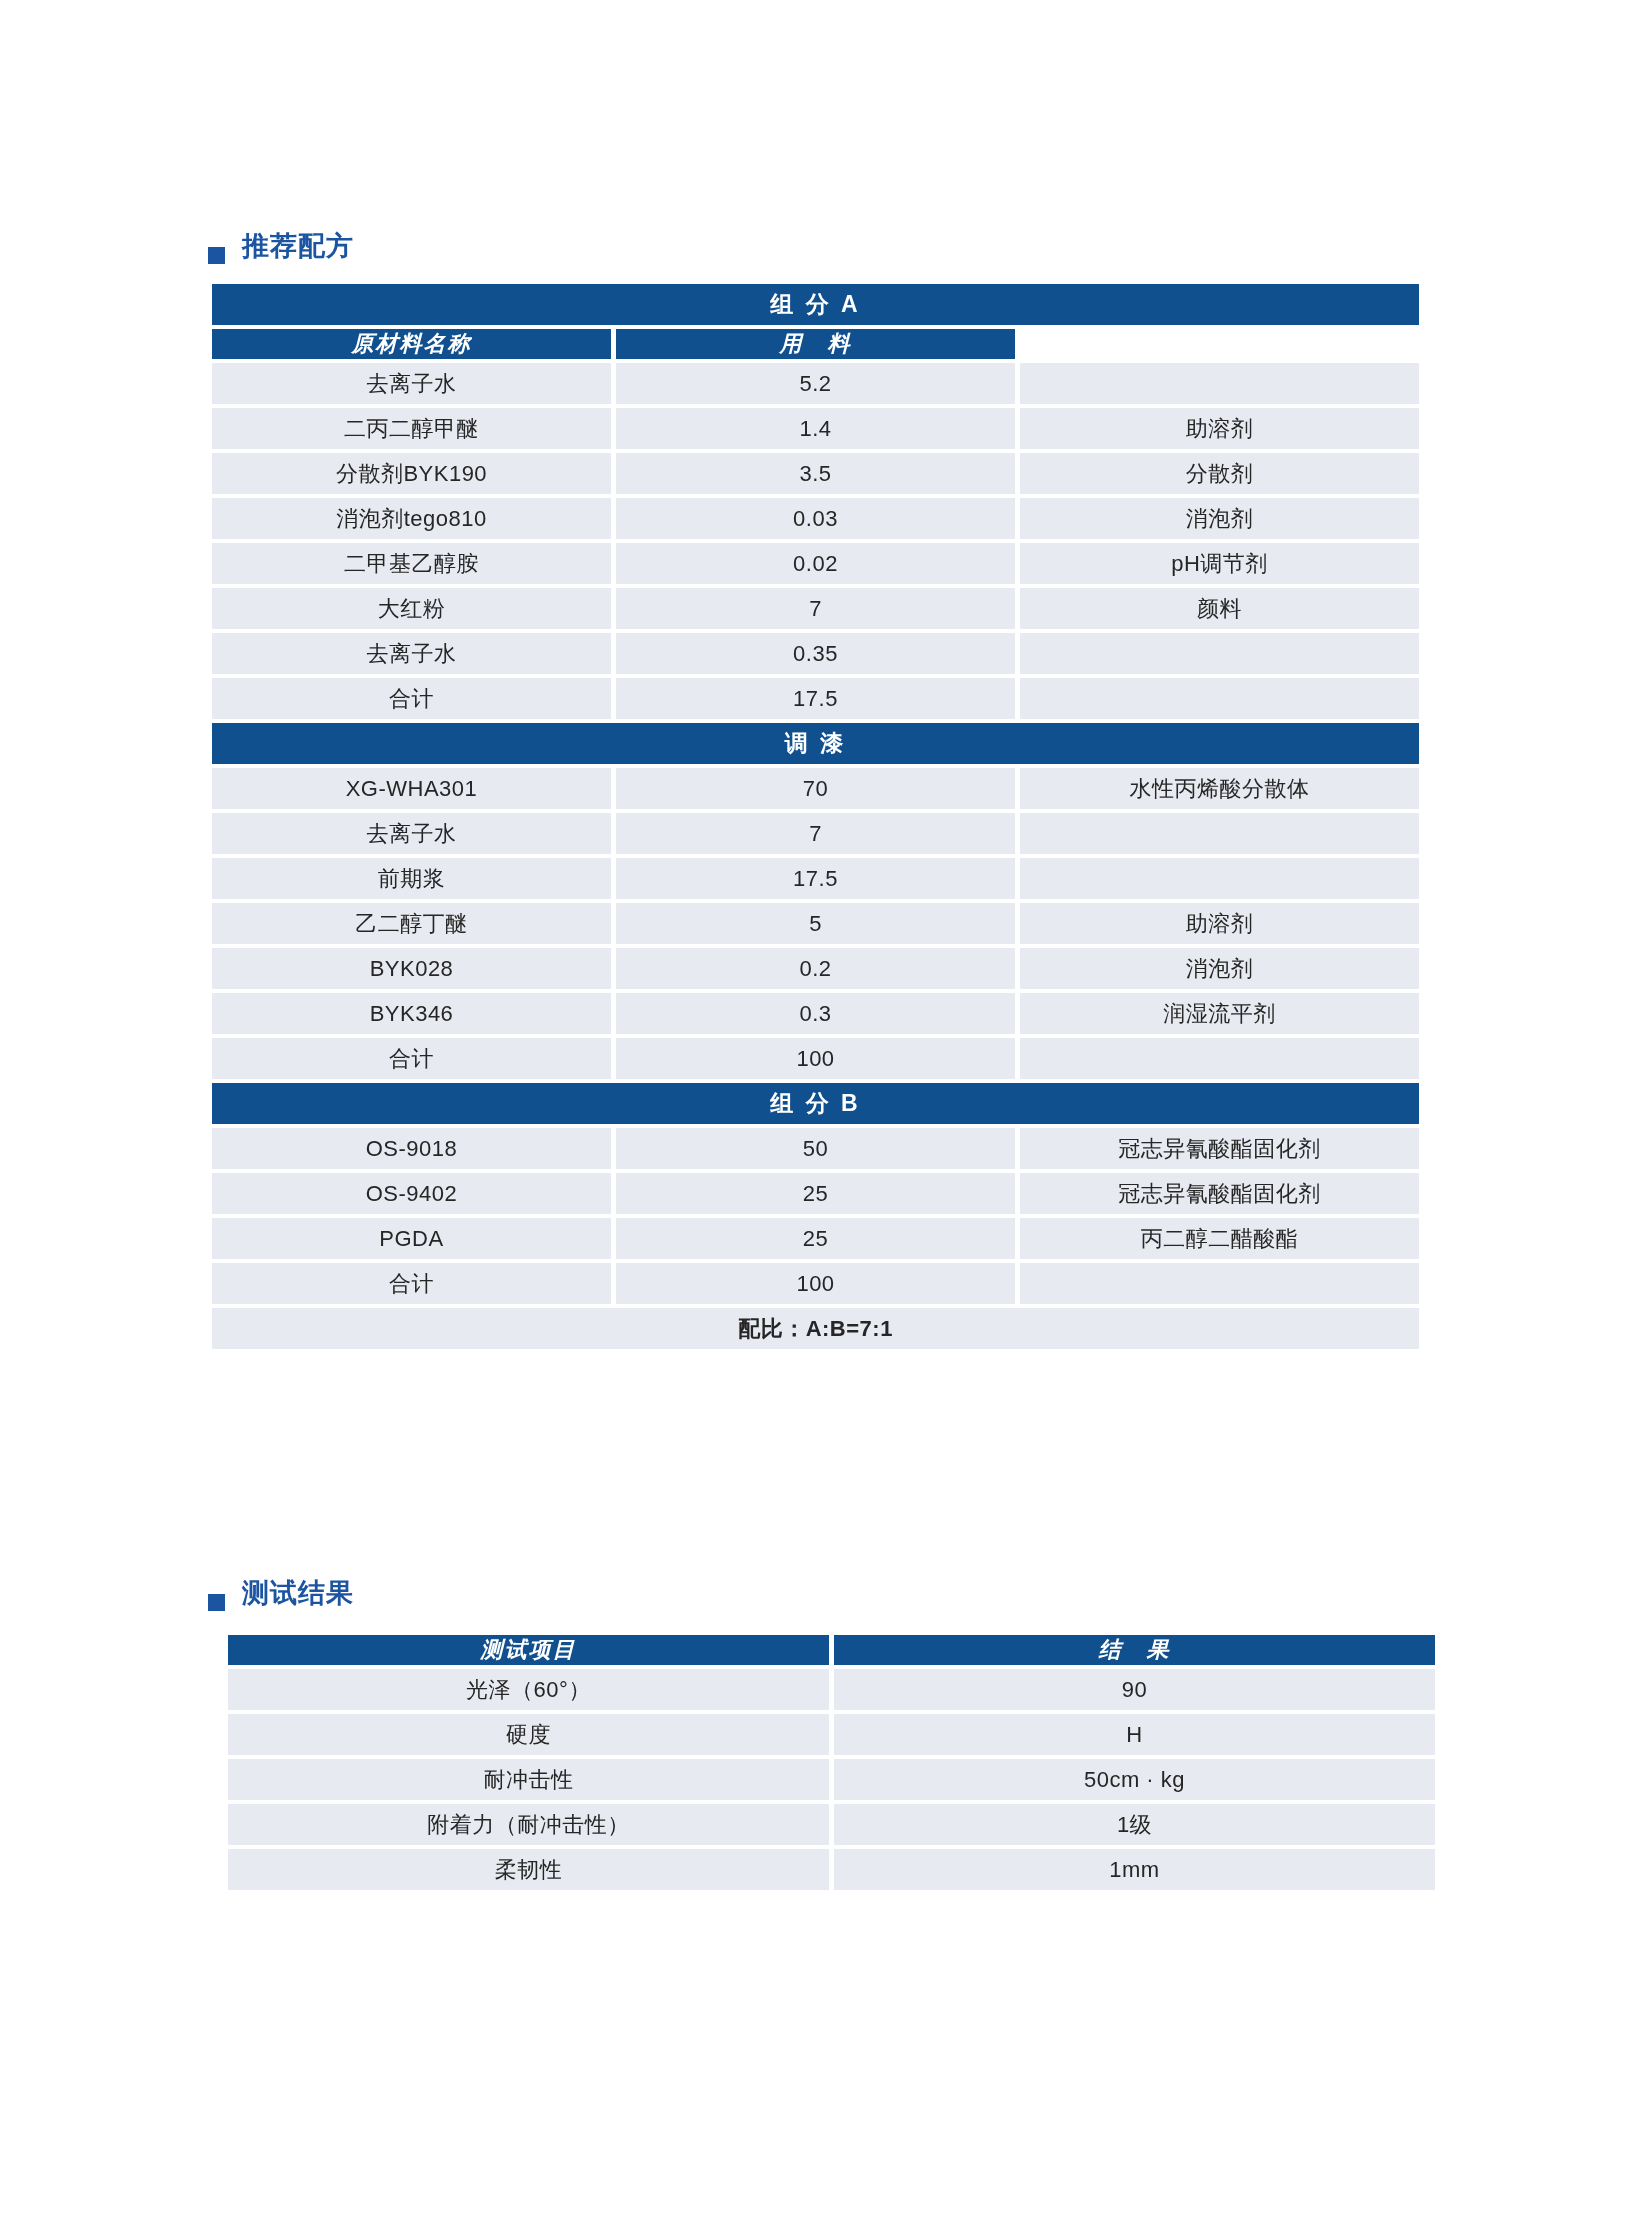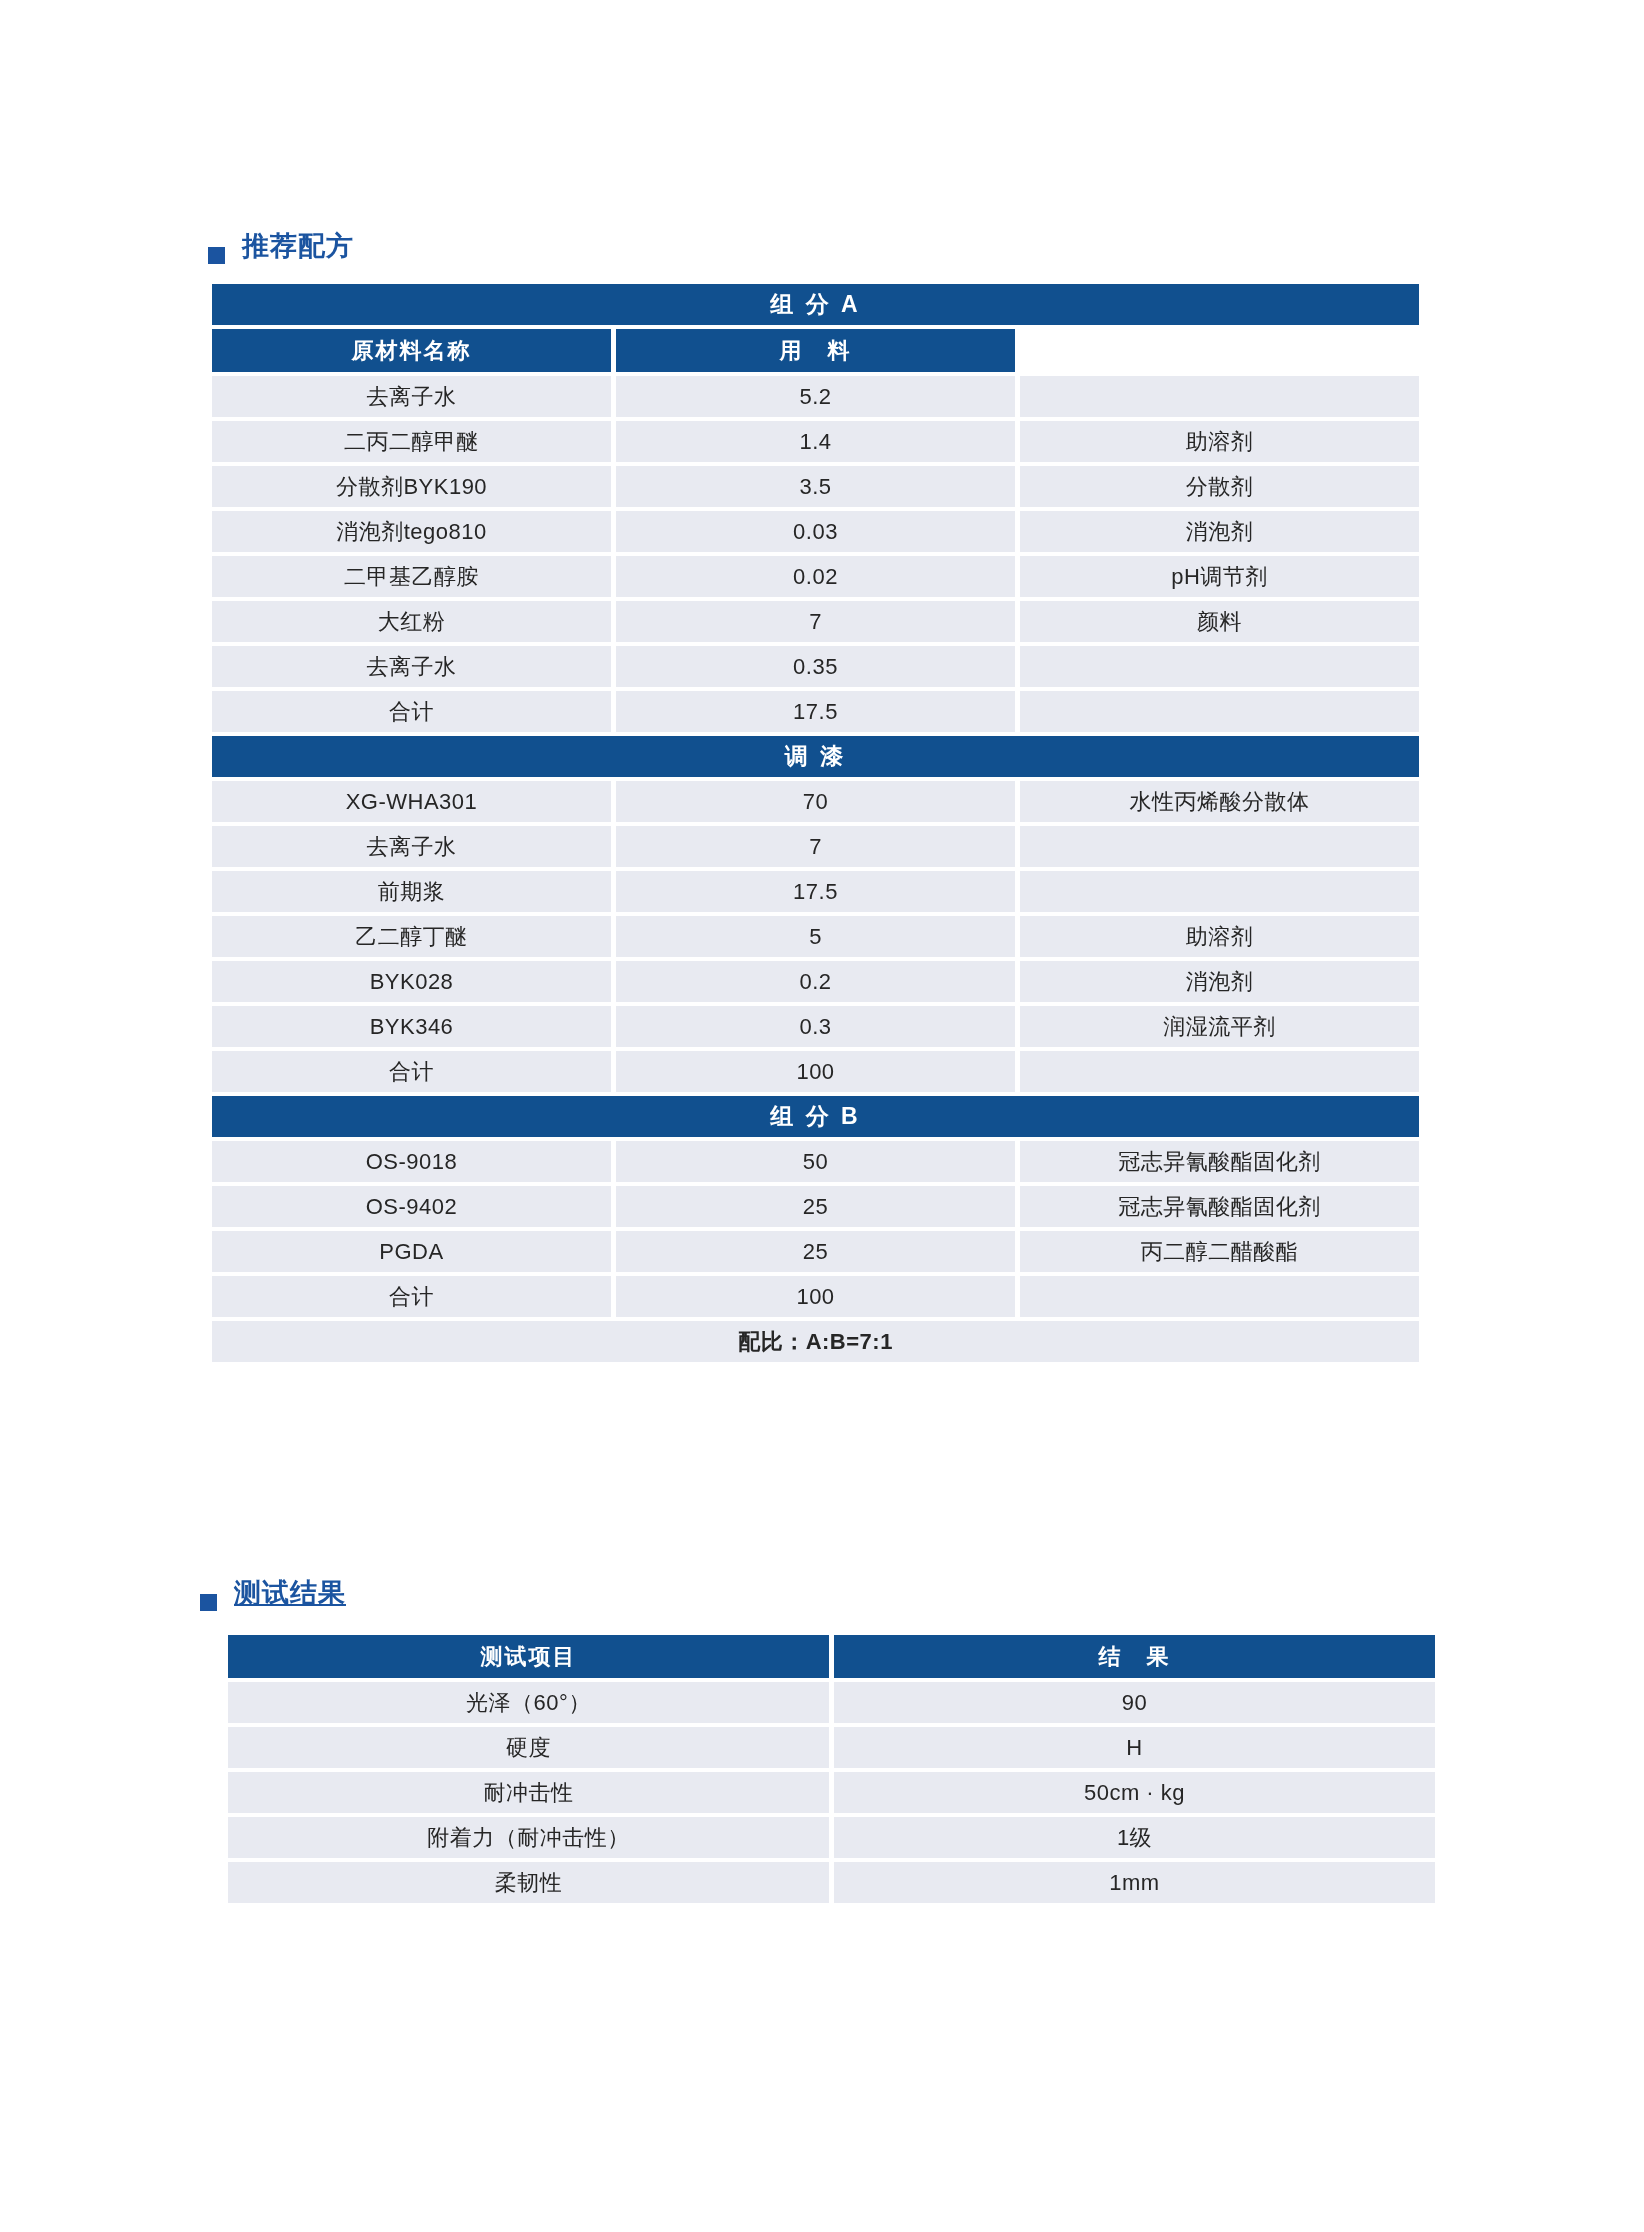--- a/index.html
+++ b/index.html
@@ -28,22 +28,23 @@
   .t-row{display:grid;column-gap:5px;margin-bottom:4px;}
   .cols3{grid-template-columns:1fr 1fr 1fr;}
   .cols2{grid-template-columns:1fr 1fr;}
   .cell{
     background:#e8eaf1;height:41px;
     display:flex;align-items:center;justify-content:center;
     font-size:22px;color:#262626;
     letter-spacing:0.5px;
   }
   .t-row.header .cell{
-    background:#11508f;color:#ffffff;font-weight:bold;height:43px;
+    background:#11508f;color:#ffffff;font-weight:bold;height:30px;
     letter-spacing:2px;
+    font-style:italic;
   }
   .span-row{
     background:#e8eaf1;height:41px;
     display:flex;align-items:center;justify-content:center;
     font-size:22px;color:#262626;font-weight:bold;
     letter-spacing:0.5px;
   }
 </style>
 </head>
 <body>
@@ -154,21 +155,21 @@
         <div class="cell">丙二醇二醋酸酯</div>
       </div>
       <div class="t-row cols3">
         <div class="cell">合计</div>
         <div class="cell">100</div>
         <div class="cell"></div>
       </div>
       <div class="span-row">配比：A:B=7:1</div>
     </div>
 
-  <div class="section-heading" style="left:200px;top:1575px;text-decoration:underline;">
+  <div class="section-heading" style="left:208px;top:1575px;">
     <span class="sq"></span>
     <span>测试结果</span>
   </div>
 
   <div class="datatable" style="top:1635px;padding-left:16px;">
       <div class="t-row cols2 header">
         <div class="cell">测试项目</div>
         <div class="cell">结　果</div>
       </div>
       <div class="t-row cols2">

